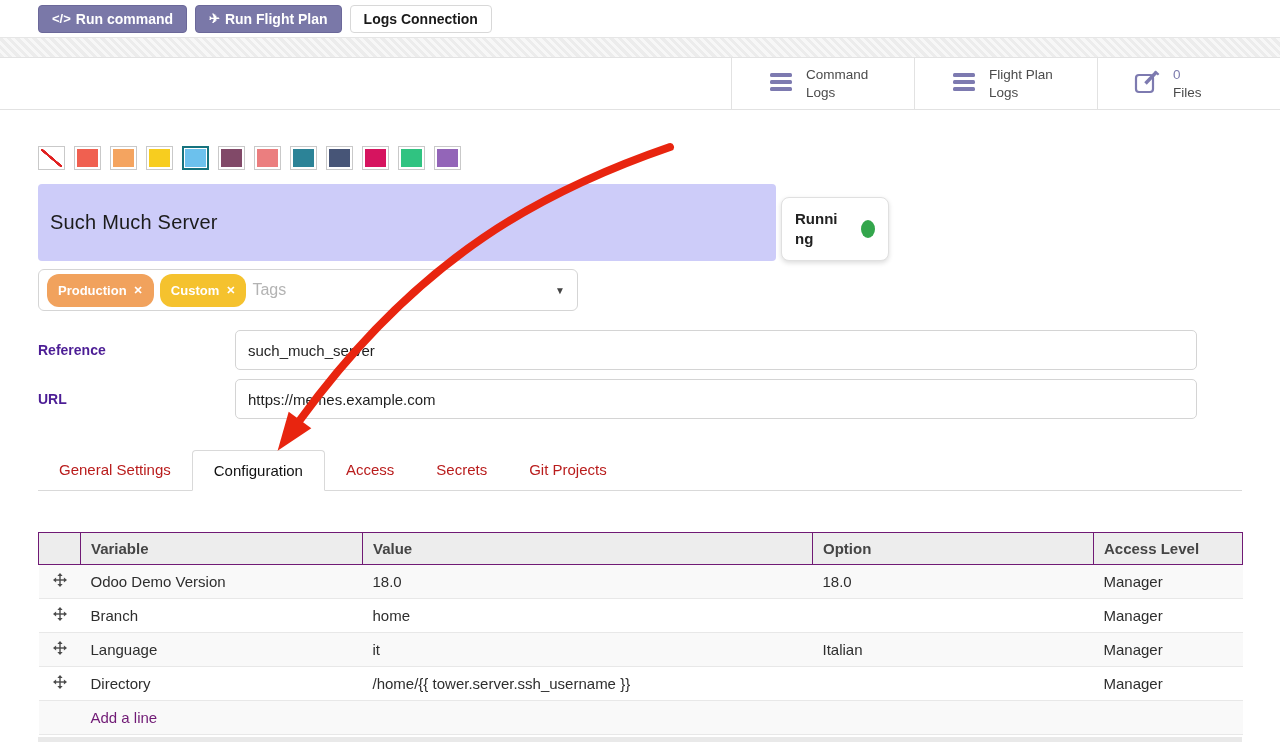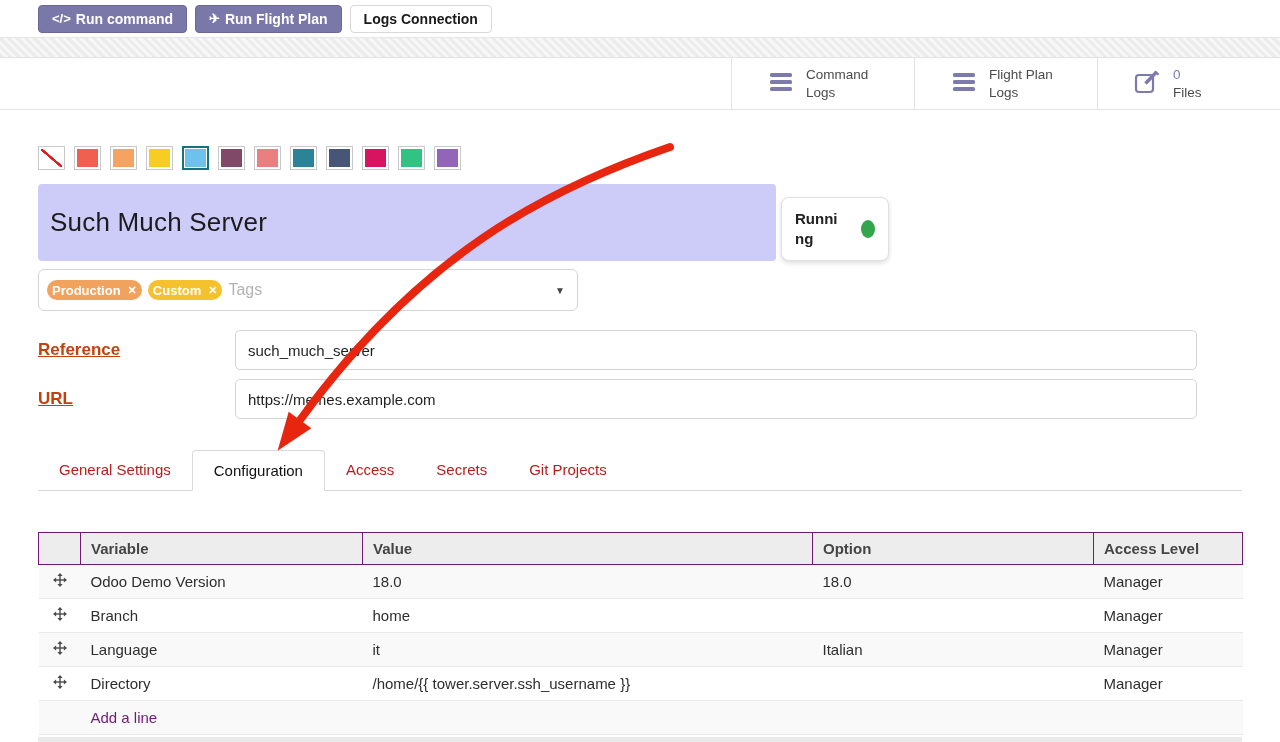--- a/index.html
+++ b/index.html
@@ -31,37 +31,37 @@
   .sheet { padding:0 38px; position:relative; }
 
   .swatches { margin-top:36px; display:flex; gap:9px; }
   .swatch { width:27px; height:24px; border:1px solid #c9c9c9; background:#fff; padding:2px; display:flex; cursor:pointer; }
   .swatch.selected { border:2px solid #16737e; padding:1px; }
   .swatch-fill { flex:1; }
   .swatch.none .swatch-fill { background:linear-gradient(to top right,transparent 45%,#e02020 46%,#e02020 54%,transparent 55%); }
 
   .title-row { margin-top:14px; display:flex; align-items:flex-start; }
   .title-box { width:738px; height:77px; border-radius:4px; display:flex; align-items:center; padding:0 12px; }
-  .title-box h1 { font-size:26px; font-weight:500; color:#1c1c1c; letter-spacing:.2px; }
+  .title-box h1 { font-size:20px; font-weight:500; color:#1c1c1c; letter-spacing:.2px; }
   .running-card { margin-left:5px; margin-top:13px; width:108px; height:64px; background:#fff;
     border:1px solid #e0e0e0; border-radius:8px; box-shadow:0 2px 5px rgba(0,0,0,.14);
     display:flex; align-items:center; justify-content:space-between; padding:0 13px; }
   .running-label { font-weight:bold; font-size:15px; color:#222; width:44px; line-height:1.35; word-break:break-all; }
   .status-dot { width:14px; height:18px; border-radius:50%; }
 
   .tags-field { margin-top:8px; width:540px; height:42px; border:1px solid #d5d5d5; border-radius:6px;
     display:flex; align-items:center; gap:6px; padding:0 12px 0 8px; background:#fff; }
-  .tag-pill { height:20px; border-radius:12px; color:#fff; font-weight:bold; font-size:13px;
-    display:inline-flex; align-items:center; gap:7px; padding:0 5px; cursor:default; }
+  .tag-pill { height:33px; border-radius:12px; color:#fff; font-weight:bold; font-size:13px;
+    display:inline-flex; align-items:center; gap:7px; padding:0 11px; cursor:default; }
   .tag-x { font-size:11px; font-weight:bold; cursor:pointer; }
   .tags-placeholder { color:#b3b3b3; font-size:16px; }
   .tags-caret { margin-left:auto; color:#444; font-size:10px; cursor:pointer; }
 
   .form-grid { margin-top:19px; display:grid; grid-template-columns:197px 962px; row-gap:9px; align-items:center; }
-  .field-label { font-size:17px; font-weight:bold; color:#c2410c;text-decoration:underline; }
+  .field-label { font-size:14px; font-weight:bold; color:#4c1d95; }
   .text-input { height:40px; border:1px solid #d4d4d4; border-radius:5px; padding:0 12px;
     font-size:15px; color:#1f1f1f; background:#fff; width:100%; font-family:"Liberation Sans", sans-serif; }
 
   .tabs { margin-top:31px; display:flex; border-bottom:1px solid #d9d9d9; }
   .tab { padding:11px 21px; font-size:15px; color:#b91c1c; font-weight:500; cursor:pointer; white-space:nowrap; }
   .tab.active { background:#fff; color:#111; border:1px solid #d9d9d9; border-bottom:1px solid #fff;
     border-radius:4px 4px 0 0; margin-bottom:-1px; }
 
   table.var-table { margin-top:41px; width:1204px; border-collapse:collapse; table-layout:fixed; font-size:15px; }
   .var-table th { background:#ededed; border:1px solid #701a75; text-align:left; font-weight:bold;

